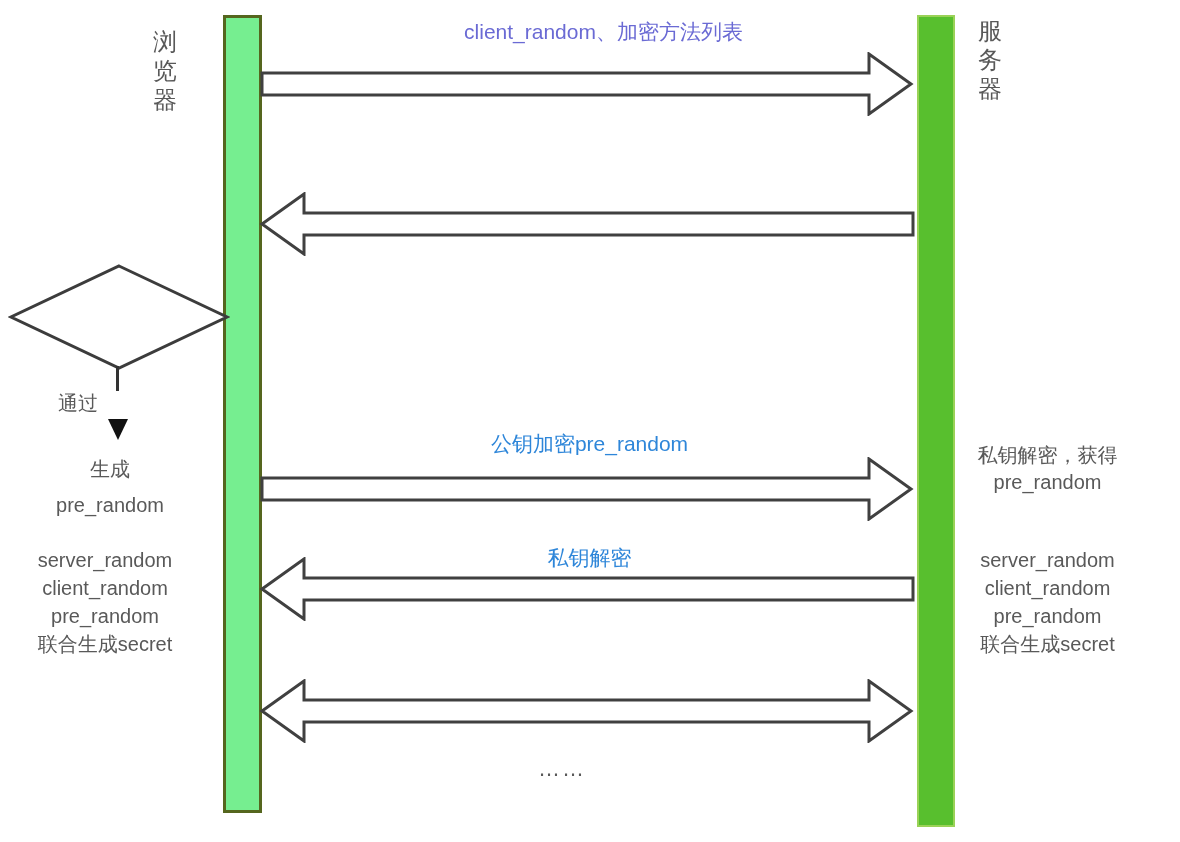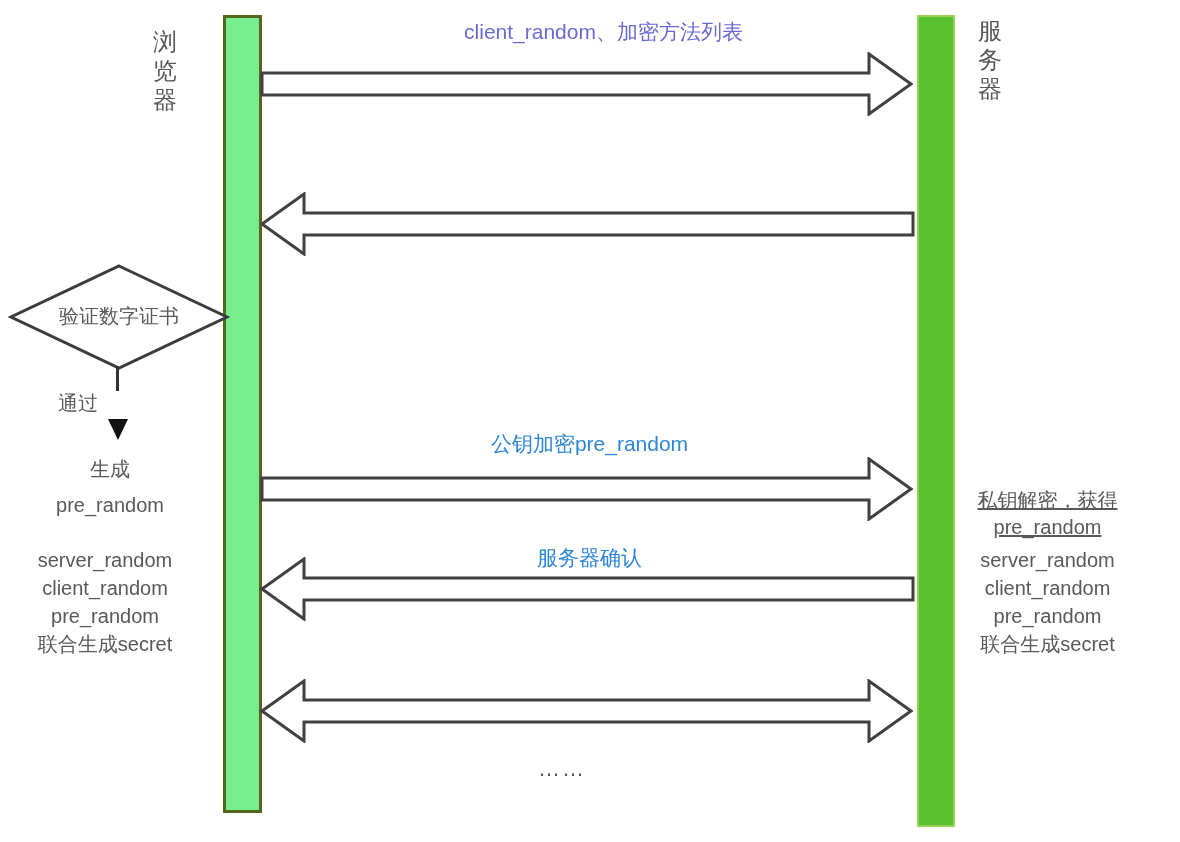--- a/index.html
+++ b/index.html
@@ -41,21 +41,21 @@
   .connector { left:116px; top:366px; width:3px; height:25px; background:#333333; }
   .pass-label { left:58px; top:390px; width:120px; text-align:left;
                 font-size:20px; color:#595959; }
   .tri-down { left:108px; top:419px; width:0; height:0;
               border-left:10px solid transparent; border-right:10px solid transparent;
               border-top:21px solid #111111; }
 
   .note { color:#595959; font-size:20px; text-align:center; white-space:pre-line; }
   .note-generate    { left:15px;  top:451px; width:190px; line-height:36px; }
   .note-combine-l   { left:5px;   top:546px; width:200px; line-height:28px; }
-  .note-decrypt     { left:955px; top:487px; width:185px; line-height:27px;text-decoration:underline; }
+  .note-decrypt     { left:955px; top:442px; width:185px; line-height:27px; }
   .note-combine-r   { left:950px; top:546px; width:195px; line-height:28px; }
 
   .ellipsis { left:262px; top:756px; width:600px; text-align:center;
               font-size:22px; color:#595959; letter-spacing:2px; }
 </style>
 </head>
 <body>
 
 <div class="canvas">
 
@@ -70,21 +70,20 @@
     <polygon class="arrow-shape" points="2,21 609,21 609,2 651,32 609,62 609,43 2,43"></polygon>
   </svg>
 
   <svg class="abs" style="left:258px; top:192px;" width="657" height="64">
     <polygon class="arrow-shape" points="655,21 46,21 46,2 4,32 46,62 46,43 655,43"></polygon>
   </svg>
 
   <svg class="abs" style="left:8px; top:263px;" width="222" height="108">
     <polygon class="diamond-shape" points="111,3 219,54 111,105 3,54"></polygon>
   </svg>
-  <div class="abs decision-label">验证数字证书</div>
   <div class="abs connector"></div>
   <div class="abs pass-label">通过</div>
   <div class="abs tri-down"></div>
 
   <div class="abs note note-generate">生成
 pre_random</div>
   <div class="abs note note-combine-l">server_random
 client_random
 pre_random
 联合生成secret</div>
@@ -94,21 +93,21 @@
     <polygon class="arrow-shape" points="2,21 609,21 609,2 651,32 609,62 609,43 2,43"></polygon>
   </svg>
 
   <div class="abs note note-decrypt">私钥解密，获得
 pre_random</div>
   <div class="abs note note-combine-r">server_random
 client_random
 pre_random
 联合生成secret</div>
 
-  <div class="abs msg msg-4 msg-blue">服务器确认</div>
+  <div class="abs msg msg-4 msg-blue">私钥解密</div>
   <svg class="abs" style="left:258px; top:557px;" width="657" height="64">
     <polygon class="arrow-shape" points="655,21 46,21 46,2 4,32 46,62 46,43 655,43"></polygon>
   </svg>
 
   <svg class="abs" style="left:258px; top:679px;" width="657" height="64">
     <polygon class="arrow-shape" points="46,21 611,21 611,2 653,32 611,62 611,43 46,43 46,62 4,32 46,2"></polygon>
   </svg>
 
   <div class="abs ellipsis">……</div>
 

